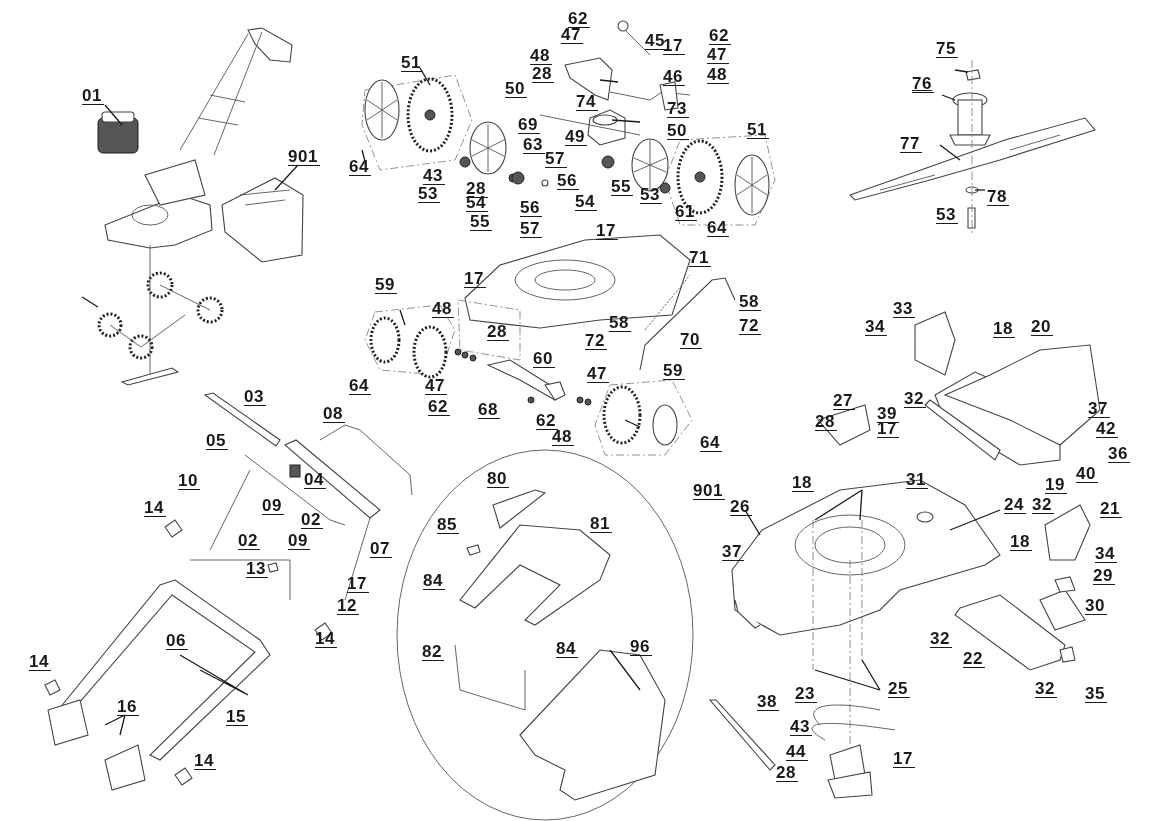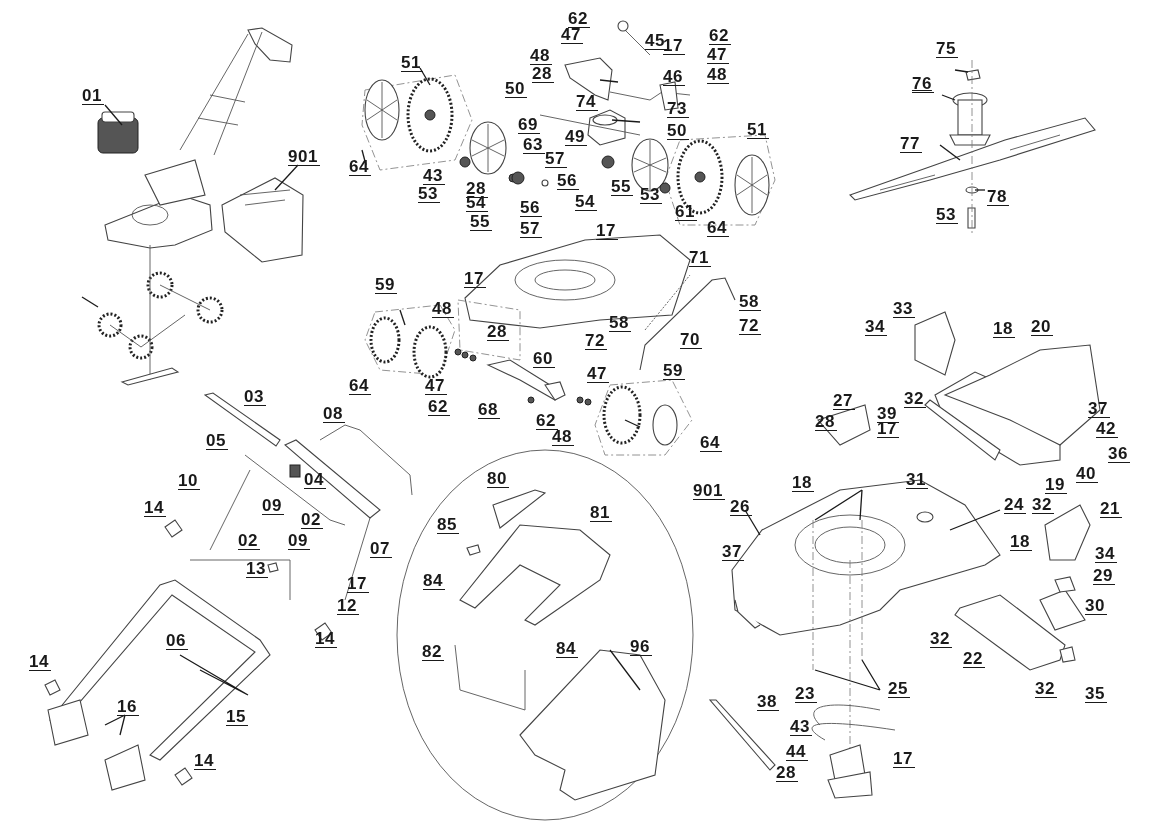--- a/index.html
+++ b/index.html
@@ -282,21 +282,21 @@
     <div class="lbl" style="left: 246px; top: 560px;">13</div>
     <div class="lbl" style="left: 337px; top: 597px;">12</div>
     <div class="lbl" style="left: 166px; top: 632px;">06</div>
     <div class="lbl" style="left: 315px; top: 630px;">14</div>
     <div class="lbl" style="left: 29px; top: 653px;">14</div>
     <div class="lbl" style="left: 117px; top: 698px;">16</div>
     <div class="lbl" style="left: 226px; top: 708px;">15</div>
     <div class="lbl" style="left: 194px; top: 752px;">14</div>
     <div class="lbl" style="left: 487px; top: 470px;">80</div>
     <div class="lbl" style="left: 437px; top: 516px;">85</div>
-    <div class="lbl" style="left: 590px; top: 504px; text-align: center;">81</div>
+    <div class="lbl" style="left: 590px; top: 515px; text-align: center;">81</div>
     <div class="lbl" style="left: 423px; top: 572px;">84</div>
     <div class="lbl" style="left: 556px; top: 640px;">84</div>
     <div class="lbl" style="left: 422px; top: 643px;">82</div>
     <div class="lbl" style="left: 630px; top: 638px;">96</div>
     <div class="lbl" style="left: 693px; top: 482px;">901</div>
     <div class="lbl" style="left: 893px; top: 300px;">33</div>
     <div class="lbl" style="left: 865px; top: 318px;">34</div>
     <div class="lbl" style="left: 993px; top: 320px;">18</div>
     <div class="lbl" style="left: 1031px; top: 318px;">20</div>
     <div class="lbl" style="left: 833px; top: 392px;">27</div>

